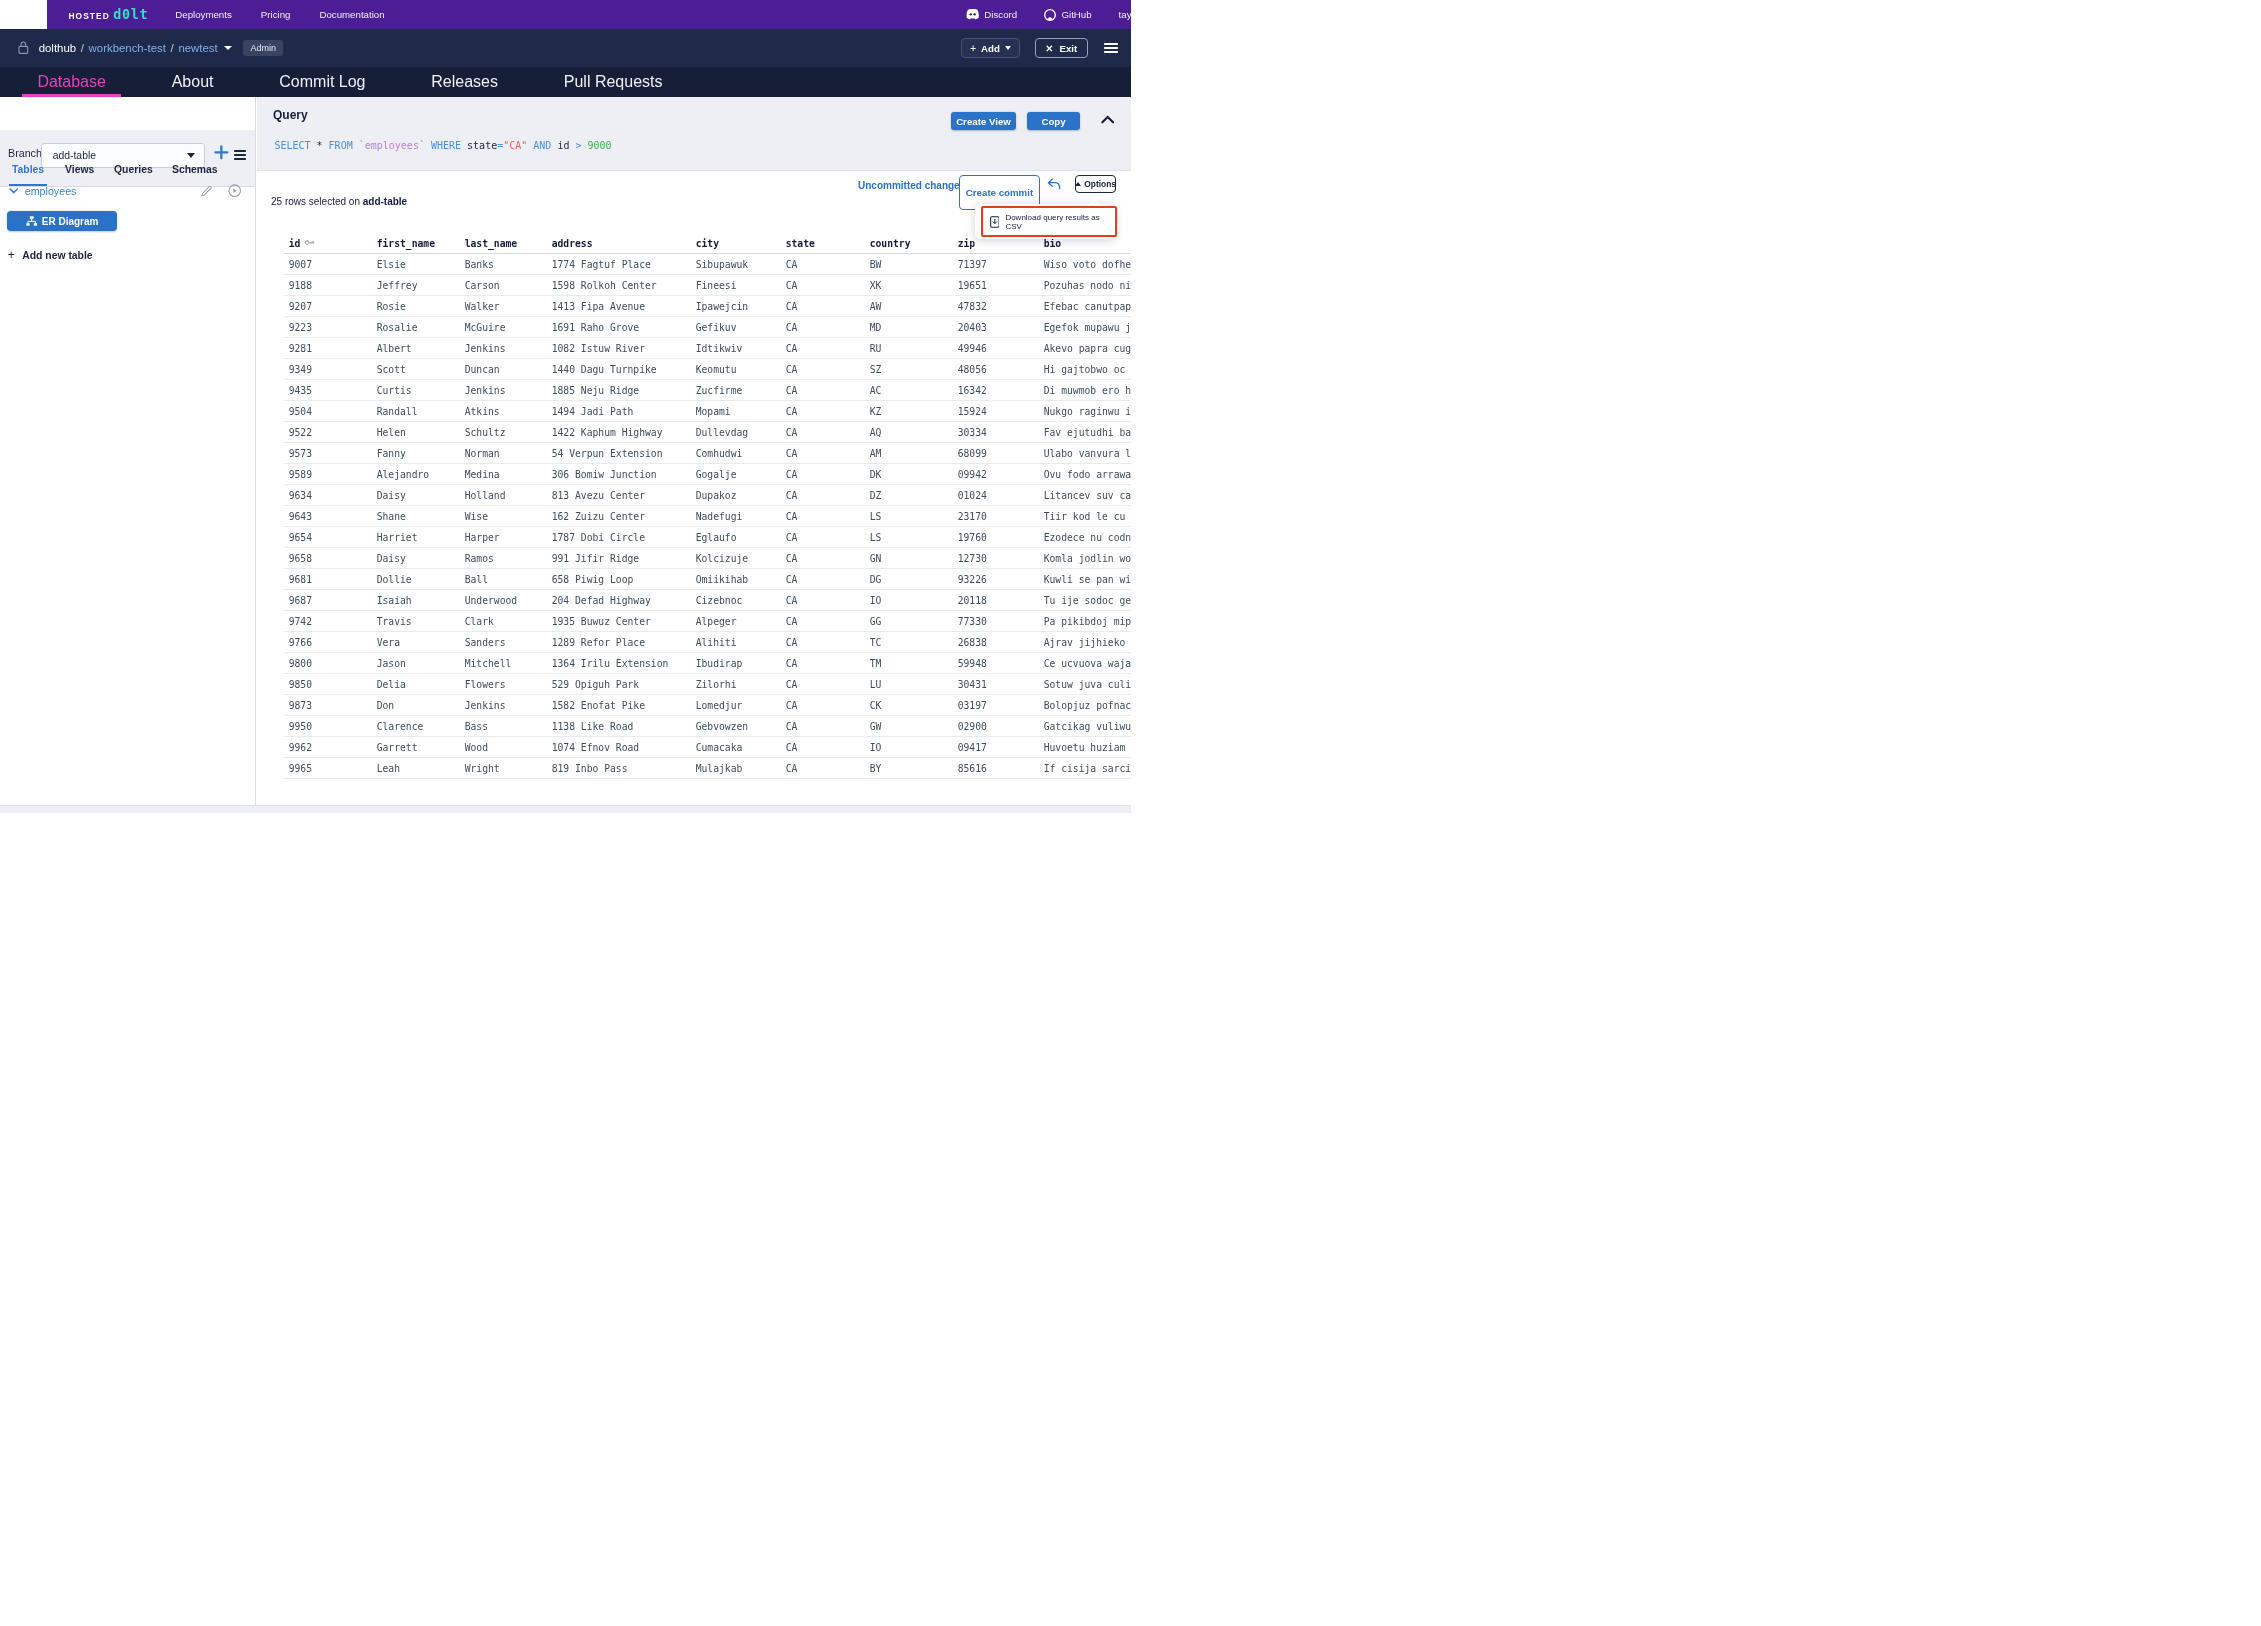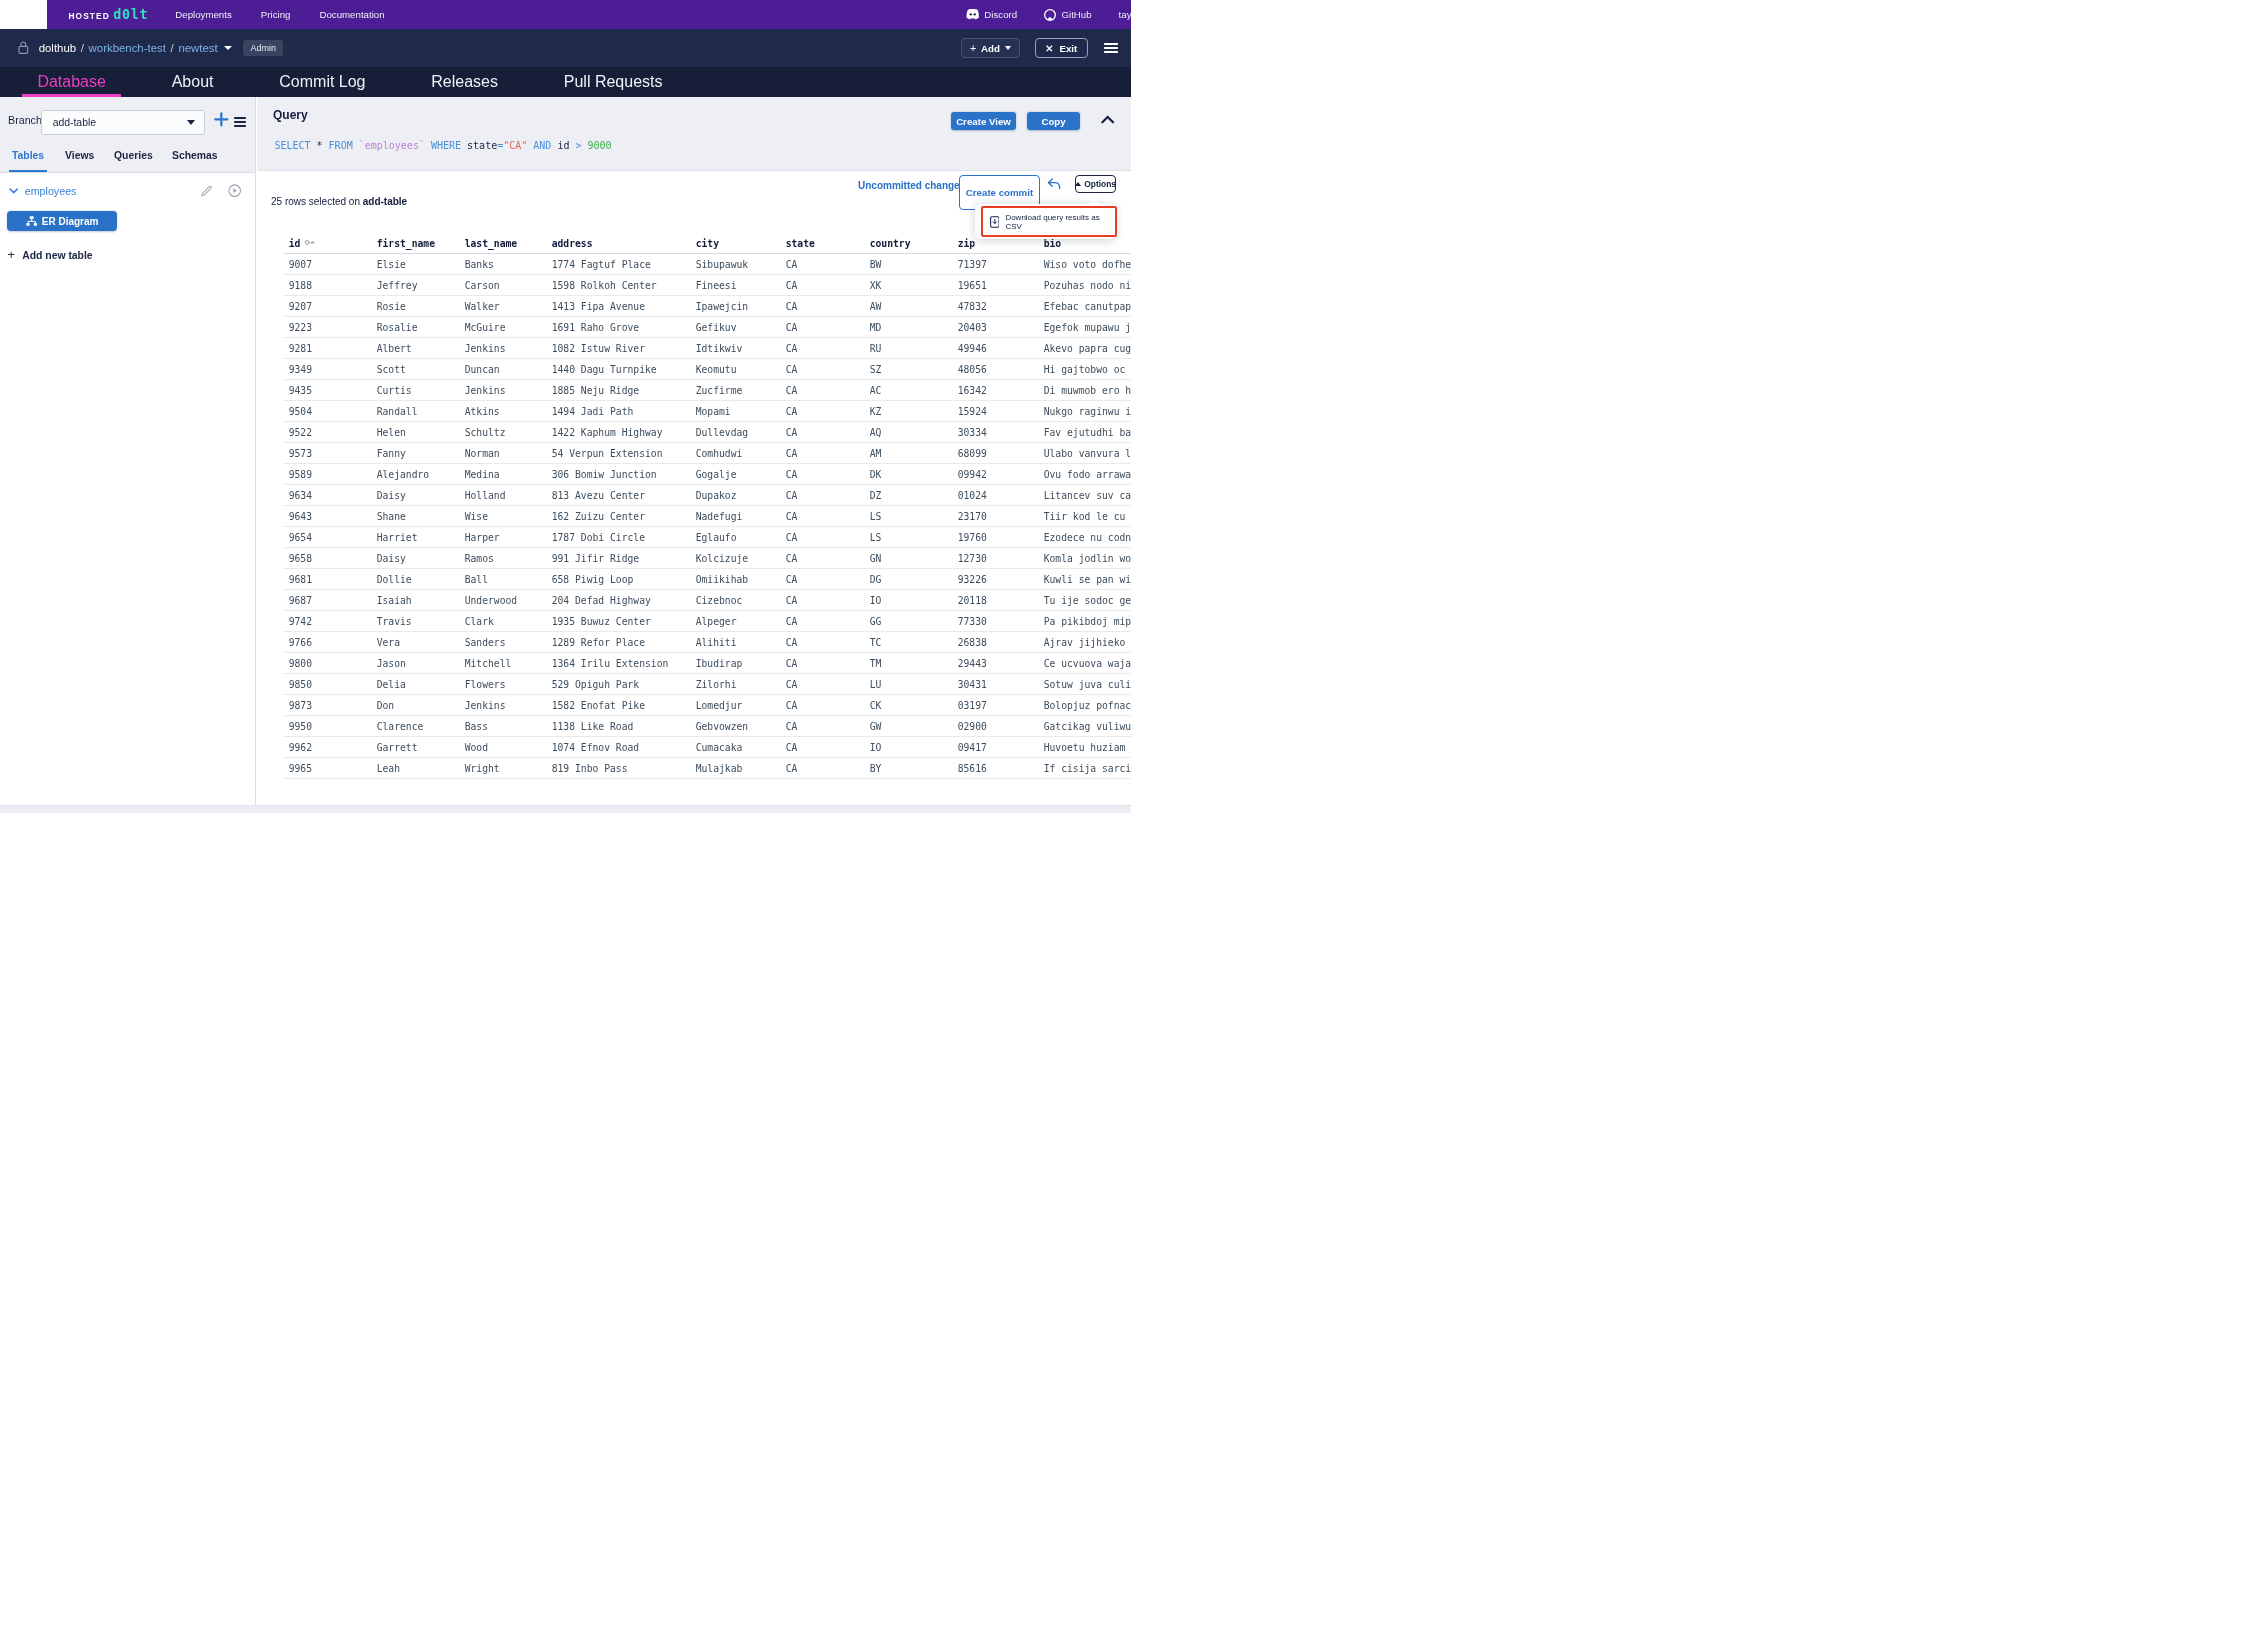--- a/index.html
+++ b/index.html
@@ -48,21 +48,21 @@
   .repo-tabs { position:absolute; left:0; top:67px; width:1131px; height:30px; background:#161e38;
                display:flex; align-items:stretch; z-index:20; padding-left:22px; }
   .rtab { position:relative; display:flex; align-items:center; padding:0 15.4px; margin-right:35px;
           font-size:16px; color:#f0f2f8; cursor:pointer; }
   .rtab.active { color:#ea3fc1; }
   .rtab.active::after { content:""; position:absolute; left:0; right:0; bottom:0; height:2.7px; background:#f13fc2; }
 
   
   .sidebar { position:absolute; left:0; top:97px; width:256px; bottom:0; background:#ffffff;
              border-right:0.7px solid #d9dce3; }
-  .sidebar-top { position:relative; height:76px; background:#edeff4; border-bottom:0.7px solid #d9dce3; }
+  .sidebar-top { position:relative; height:57px; background:#edeff4; border-bottom:0.7px solid #d9dce3;margin-top:33px; }
   .branch-label { position:absolute; left:8px; top:17.4px; font-size:10.7px; color:#1b2542; }
   .branch-select { position:absolute; left:41px; top:12.7px; width:164px; height:25.4px; background:#fbfcfd;
                    border:0.7px solid #c7cdd9; border-radius:2.7px; display:flex; align-items:center;
                    padding:0 9.4px 0 10.7px; font-size:10.4px; color:#1b2542; cursor:pointer; }
   .branch-select .tri { margin-left:auto; width:0; height:0; border-left:4px solid transparent;
                         border-right:4px solid transparent; border-top:5.3px solid #1b2542; }
   .side-plus { position:absolute; left:214px; top:168px3; top:15.4px; cursor:pointer; }
   .side-list { position:absolute; left:234px; top:17.4px; cursor:pointer; }
   .side-list div { width:12px; height:2px; background:#16204080; background:#1b2542; margin:2.3px 0; border-radius:0.7px; }
   .side-tabs { position:absolute; left:0; bottom:0; height:27px; display:flex; width:100%; }
@@ -521,21 +521,21 @@
           <div class="td">Ajrav jijhieko u</div>
         </div>
         <div class="trow">
           <div class="td">9800</div>
           <div class="td">Jason</div>
           <div class="td">Mitchell</div>
           <div class="td">1364 Irilu Extension</div>
           <div class="td">Ibudirap</div>
           <div class="td">CA</div>
           <div class="td">TM</div>
-          <div class="td">29443</div>
+          <div class="td">59948</div>
           <div class="td">Ce ucvuova waja</div>
         </div>
         <div class="trow">
           <div class="td">9850</div>
           <div class="td">Delia</div>
           <div class="td">Flowers</div>
           <div class="td">529 Opiguh Park</div>
           <div class="td">Zilorhi</div>
           <div class="td">CA</div>
           <div class="td">LU</div>

